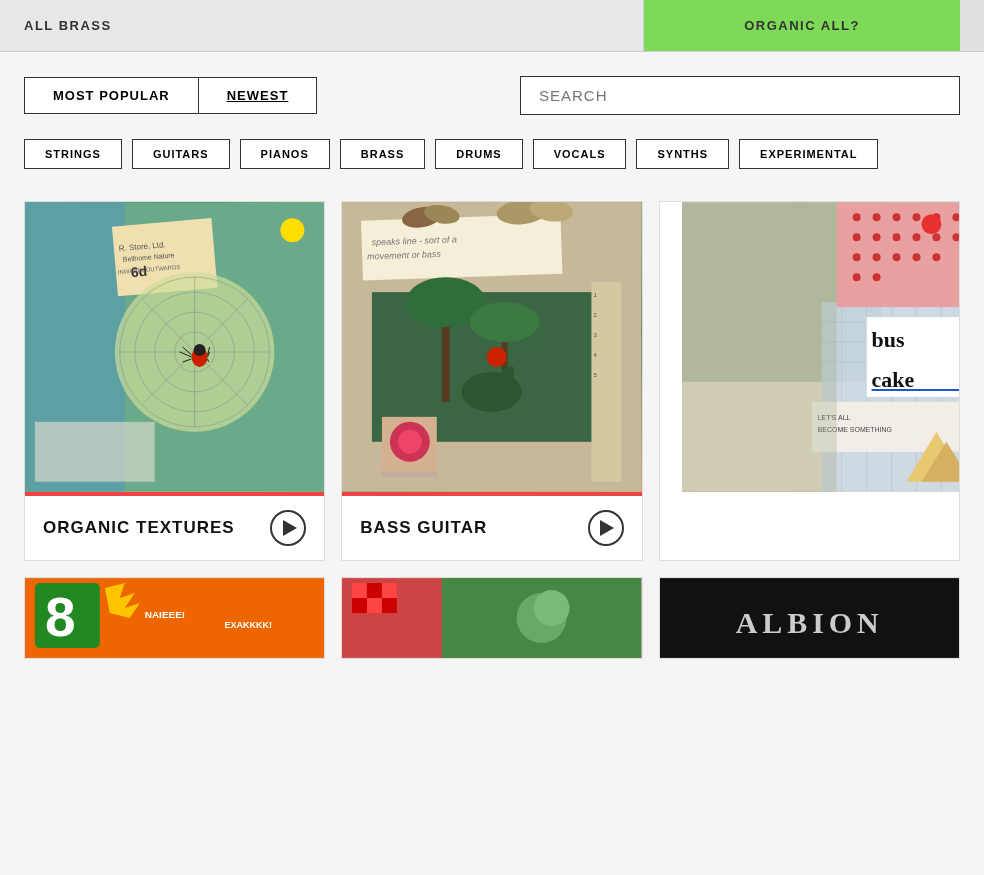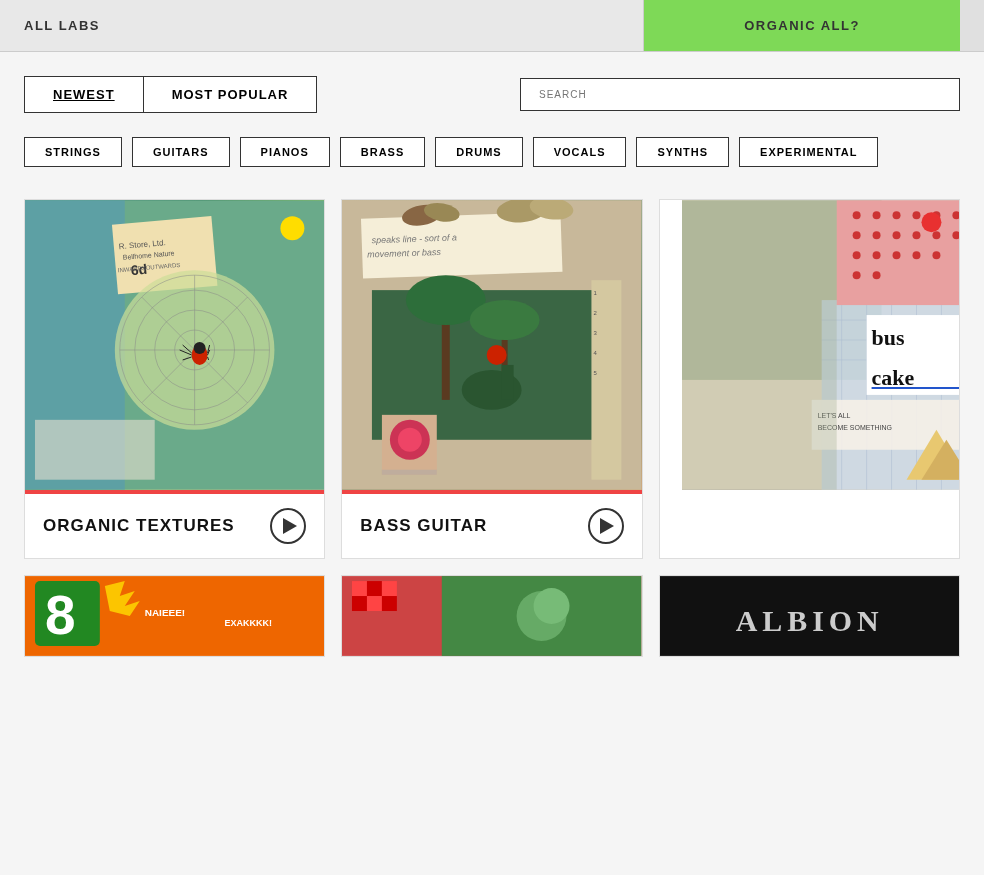--- a/index.html
+++ b/index.html
@@ -81,21 +81,21 @@
     .sort-btn:first-child {
       border-right: none;
     }
 
     .search-box {
       margin-left: auto;
       border: 1.5px solid #333;
       background: #fff;
       padding: 10px 18px;
       width: 440px;
-      font-size: 10px;
+      font-size: 15px;
       letter-spacing: 1px;
       color: #aaa;
       outline: none;
     }
 
     .tags-row {
       display: flex;
       flex-wrap: wrap;
       gap: 10px;
       margin-bottom: 32px;
@@ -217,33 +217,33 @@
       border-bottom: 8px solid transparent;
       border-left: 14px solid #333;
       margin-left: 3px;
     }
   </style>
 </head>
 <body>
 
 <header class="header">
   <div class="header-left">
-    <span>ALL LABS</span>
+    <span>ALL BRASS</span>
   </div>
   <div class="header-right">
     <span>ORGANIC ALL?</span>
   </div>
   <div class="header-far-right"></div>
 </header>
 
 <div class="filter-section">
   <div class="sort-search-row">
     <div class="sort-buttons">
+      <button class="sort-btn">MOST POPULAR</button>
       <button class="sort-btn active">NEWEST</button>
-      <button class="sort-btn">MOST POPULAR</button>
     </div>
     <input class="search-box" type="text" placeholder="SEARCH" style="">
   </div>
 
   <div class="tags-row">
     <button class="tag-btn">STRINGS</button>
     <button class="tag-btn">GUITARS</button>
     <button class="tag-btn">PIANOS</button>
     <button class="tag-btn">BRASS</button>
     <button class="tag-btn">DRUMS</button>

